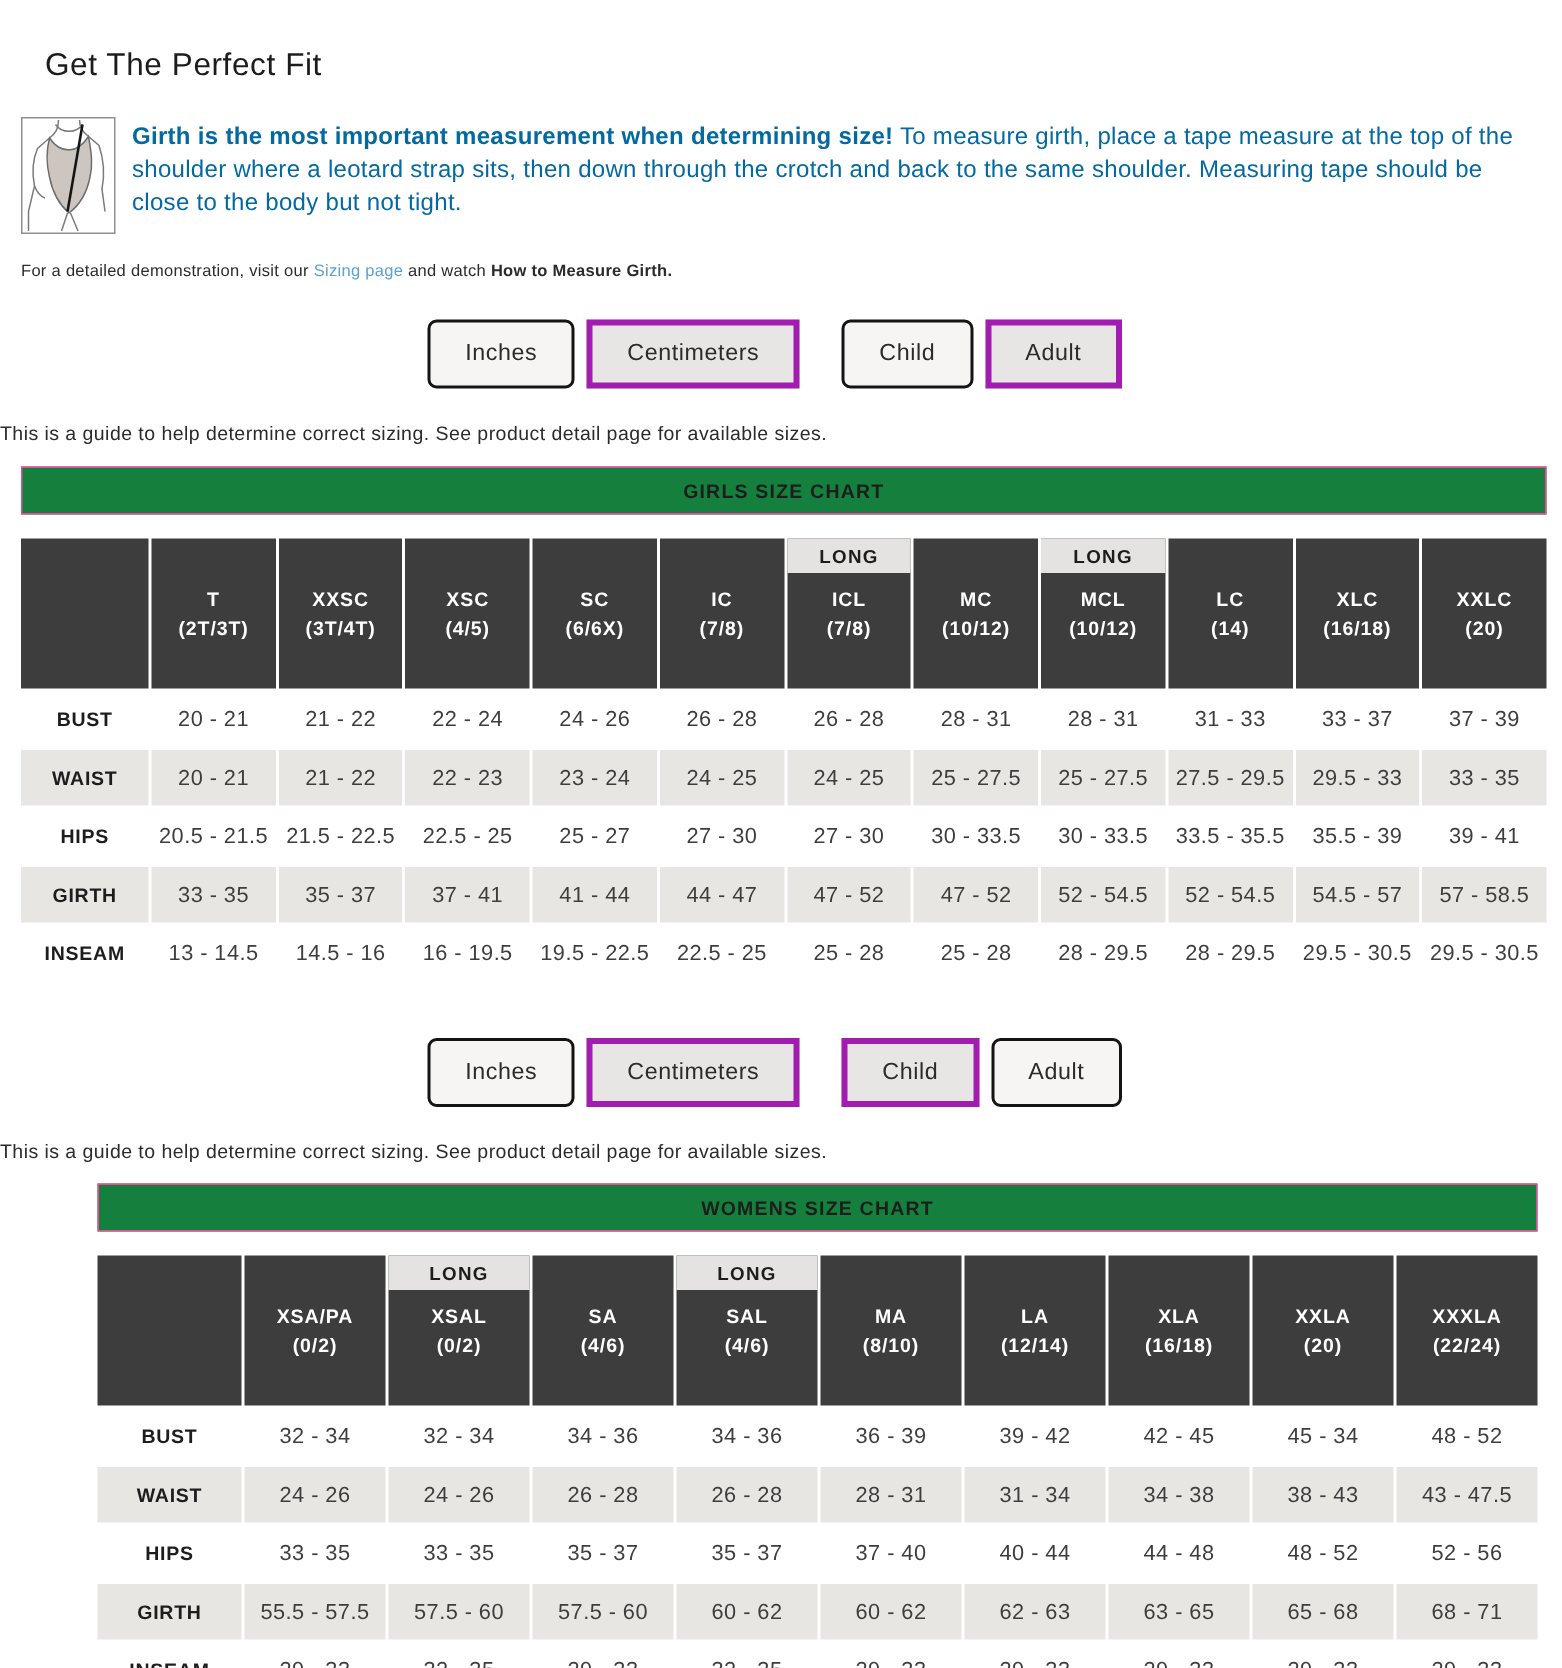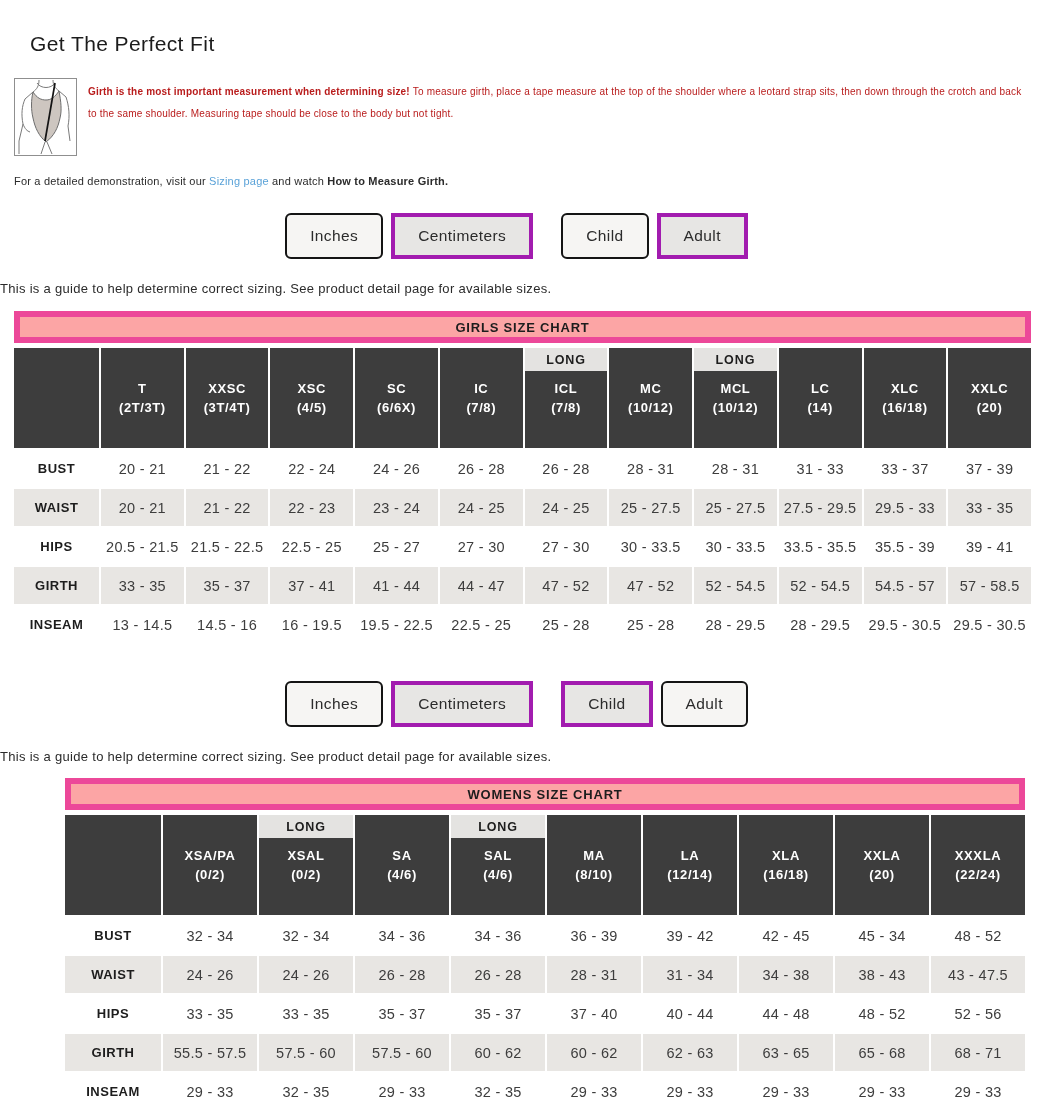--- a/index.html
+++ b/index.html
@@ -24,24 +24,24 @@
     margin: 22px 14px 0 14px;
     align-items: flex-start;
   }
   .leotard-box {
     flex: 0 0 63px;
     height: 78px;
     border: 1px solid #8f8f8f;
     background: #fff;
   }
   .intro-text {
-    font-size: 10px;
+    font-size: 16px;
     line-height: 22px;
     letter-spacing: 0.2px;
-    color: #b91c1c;
+    color: #0369a1;
     padding-top: 3px;
     max-width: 945px;
   }
   .bold { font-weight: 700; }
 
   .demo-line {
     margin: 19px 14px 0 14px;
     font-size: 11px;
     letter-spacing: 0.2px;
   }
@@ -82,30 +82,30 @@
     letter-spacing: 0.3px;
     color: #2b2b2b;
   }
 
   .chart { margin-top: 15px; }
   .chart.girls { margin-left: 14px; width: 1017px; }
   .chart.womens { margin-left: 65px; width: 960px; margin-top: 14px; }
 
   .chart-title {
     height: 32px;
-    background: #fca5a5;
-    border: 6px solid #ec4899;
+    background: #15803d;
+    border: 1px solid #ec4899;
     display: flex;
     align-items: center;
     justify-content: center;
     font-size: 13px;
     font-weight: 700;
     letter-spacing: 0.8px;
     color: #1d1d1d;
-    margin-bottom: 5px;
+    margin-bottom: 16px;
   }
 
   .chart-grid { display: grid; column-gap: 2px; row-gap: 2px; background: #fff; }
   .girls .chart-grid { grid-template-columns: 85px repeat(11, 1fr); }
   .womens .chart-grid { grid-template-columns: 96px repeat(9, 1fr); }
 
   .hcell {
     position: relative;
     height: 100px;
     background: #3d3d3d;

